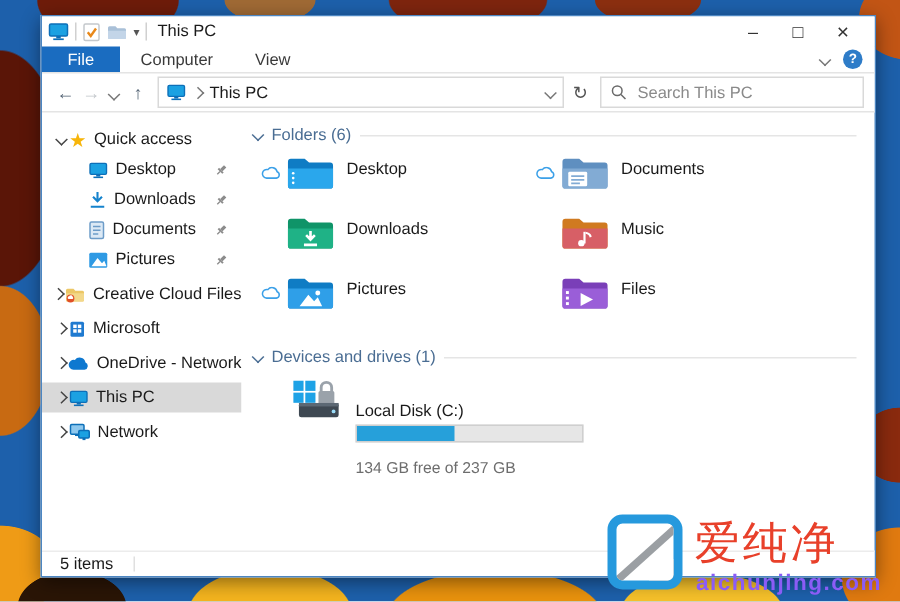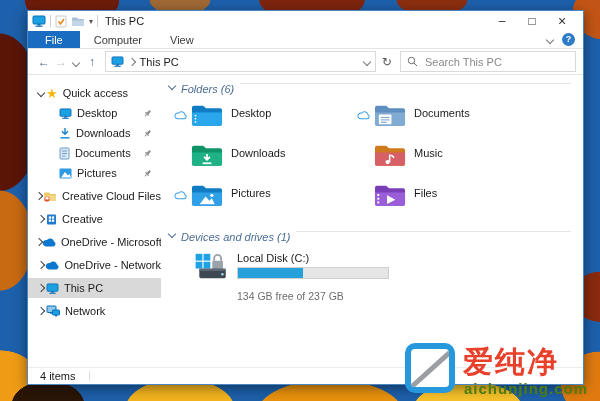--- a/index.html
+++ b/index.html
@@ -74,51 +74,51 @@
   .srow{height:20px;display:flex;align-items:center;padding-left:8px;}
   .srow .lbl{margin-left:5px;white-space:nowrap;}
   .srow.child{padding-left:31px;}
   .srow.group2{margin-top:3px;}
   .srow.selected{background:#d9d9d9;}
   .srow .chevcell{width:10px;display:flex;justify-content:center;}
   .pin{margin-left:auto;margin-right:9px;flex:none;}
   .star{color:#f7b50a;font-size:13px;line-height:13px;}
 
   .main{flex:1;padding:8px 8px 0 8px;min-width:0;}
-  .ghead{display:flex;align-items:flex-start;gap:6px;color:#4a6d93;height:14px;font-style:italic;}
+  .ghead{display:flex;align-items:center;gap:6px;color:#4a6d93;height:14px;}
   .ghead .line{flex:1;height:1px;background:#e5e5e5;margin-right:4px;}
   .tiles{margin-top:4px;display:grid;grid-template-columns:183px 183px;}
   .tile{height:38px;display:flex;align-items:flex-start;padding-top:2px;}
   .cloudslot{width:22px;flex:none;display:flex;justify-content:center;padding-top:8px;}
   .tile .lbl{margin-left:8px;margin-top:4px;}
   .devhead{margin-top:10px;}
   .drive{display:flex;margin-top:6px;margin-left:25px;}
   .driveinfo{margin-left:7px;}
-  .drivename{margin-top:1px;}
+  .drivename{margin-top:17px;}
   .usagebar{width:150px;height:10px;background:#e6e6e6;border:1px solid #cfcfcf;margin-top:3px;}
   .usagefill{height:100%;width:43%;background:#26a0da;}
   .freetext{color:#6d6d6d;font-size:10.5px;margin-top:11px;}
 
   
   .statusbar{height:16px;flex:none;border-top:1px solid #ececec;display:flex;align-items:center;
              padding-left:12px;background:#fff;}
   .statussep{width:1px;height:10px;background:#e0e0e0;margin-left:14px;}
 
   
   .watermark{position:absolute;left:400px;top:340px;width:200px;height:61px;z-index:5;}
   .wm-logo{position:absolute;left:5px;top:3px;width:38px;height:38px;background:#fff;
            border:6px solid #2699dd;border-radius:10px;overflow:hidden;}
   .wm-diag{position:absolute;left:-6px;top:16px;width:56px;height:5px;background:#9b9fa3;
            transform:rotate(-42deg);}
   .wm-bracket{position:absolute;right:-6px;bottom:-6px;width:16px;height:14px;
               border-right:6px solid #9b9fa3;border-bottom:6px solid #9b9fa3;
               border-bottom-right-radius:10px;background:#fff;}
-  .wm-brand{position:absolute;left:63px;top:2px;font-size:30px;font-weight:bold;color:#e8402a;
+  .wm-brand{position:absolute;left:63px;top:2px;font-size:30px;font-weight:normal;color:#e8402a;
             letter-spacing:2px;white-space:nowrap;}
-  .wm-domain{position:absolute;left:64px;top:40px;font-size:15px;font-weight:bold;color:#4d7c0f;
+  .wm-domain{position:absolute;left:64px;top:40px;font-size:15px;font-weight:bold;color:#8b5cf6;
              letter-spacing:1px;white-space:nowrap;}
 
   svg{display:block;flex:none;}
 </style>
 </head>
 <body>
 
 <div class="wallpaper"></div>
 
 <div class="window">
@@ -272,30 +272,21 @@
         <span class="chevcell">
             <span class="chev r dark"></span>
           </span>
         <svg width="11" height="12" viewBox="0 0 11 12">
           <rect x="1" y="1.5" width="9" height="10" rx="1" fill="#1f7ad0"></rect>
           <rect x="2.8" y="3.4" width="2.3" height="2.3" fill="#fff"></rect>
           <rect x="5.9" y="3.4" width="2.3" height="2.3" fill="#fff"></rect>
           <rect x="2.8" y="6.5" width="2.3" height="2.3" fill="#fff"></rect>
           <rect x="5.9" y="6.5" width="2.3" height="2.3" fill="#fff"></rect>
         </svg>
-        <span class="lbl">Creative</span>
-      </div>
-      <div class="srow group2">
-        <span class="chevcell">
-            <span class="chev r dark"></span>
-          </span>
-        <svg width="14" height="9" viewBox="0 0 14 9">
-          <path d="M4 8.5 a3.3 3.3 0 1 1 .9-6.5 A4 4 0 0 1 12 3.6 A2.6 2.6 0 0 1 11.4 8.5 z" fill="#0e78d0"></path>
-        </svg>
-        <span class="lbl">OneDrive - Microsoft</span>
+        <span class="lbl">Microsoft</span>
       </div>
       <div class="srow group2">
         <span class="chevcell">
             <span class="chev r dark"></span>
           </span>
         <svg width="14" height="9" viewBox="0 0 14 9">
           <path d="M4 8.5 a3.3 3.3 0 1 1 .9-6.5 A4 4 0 0 1 12 3.6 A2.6 2.6 0 0 1 11.4 8.5 z" fill="#0e78d0"></path>
         </svg>
         <span class="lbl">OneDrive - Network</span>
       </div>
@@ -445,21 +436,21 @@
             <div class="usagefill"></div>
           </div>
           <div class="freetext">134 GB free of 237 GB</div>
         </div>
       </div>
 
     </div>
   </div>
 
   <div class="statusbar">
-    <span>4 items</span>
+    <span>5 items</span>
     <span class="statussep"></span>
   </div>
 
 </div>
 
 <div class="watermark">
   <div class="wm-logo">
     <div class="wm-diag"></div>
     <div class="wm-bracket"></div>
   </div>

